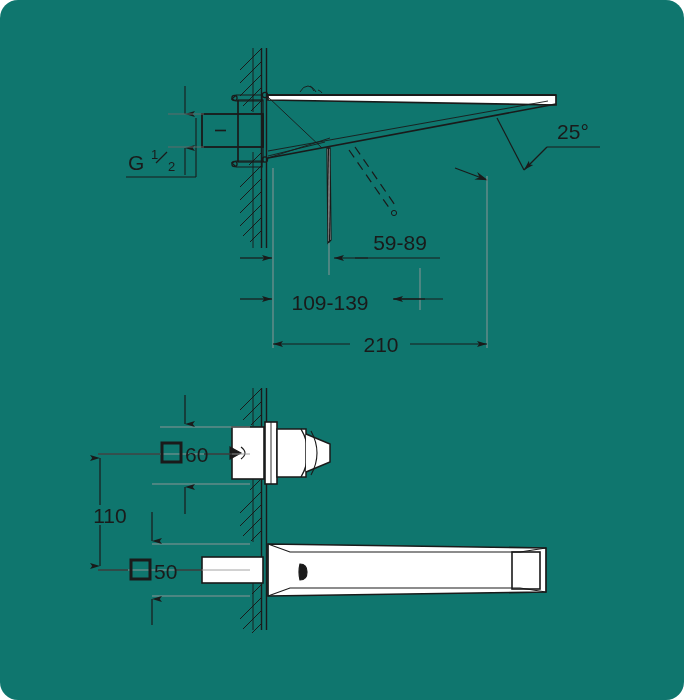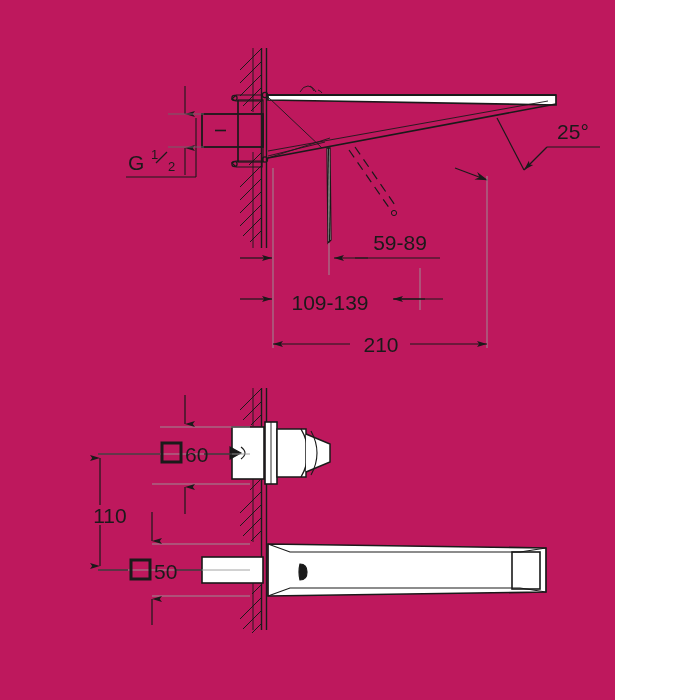--- a/index.html
+++ b/index.html
@@ -8,23 +8,24 @@
     background: #ffffff;
   }
   body {
     width: 700px;
     height: 700px;
     font-family: "Liberation Sans", sans-serif;
     overflow: hidden;
   }
   #drawing-root {
     position: relative;
-    width: 615px;
+    width: 684px;
     height: 700px;
-    background: #be185d;
+    background: #0f766e;
+    border-radius: 18px;
   }
   svg.cad {
     position: absolute;
     left: 0;
     top: 0;
     width: 700px;
     height: 700px;
     display: block;
   }
   text {

